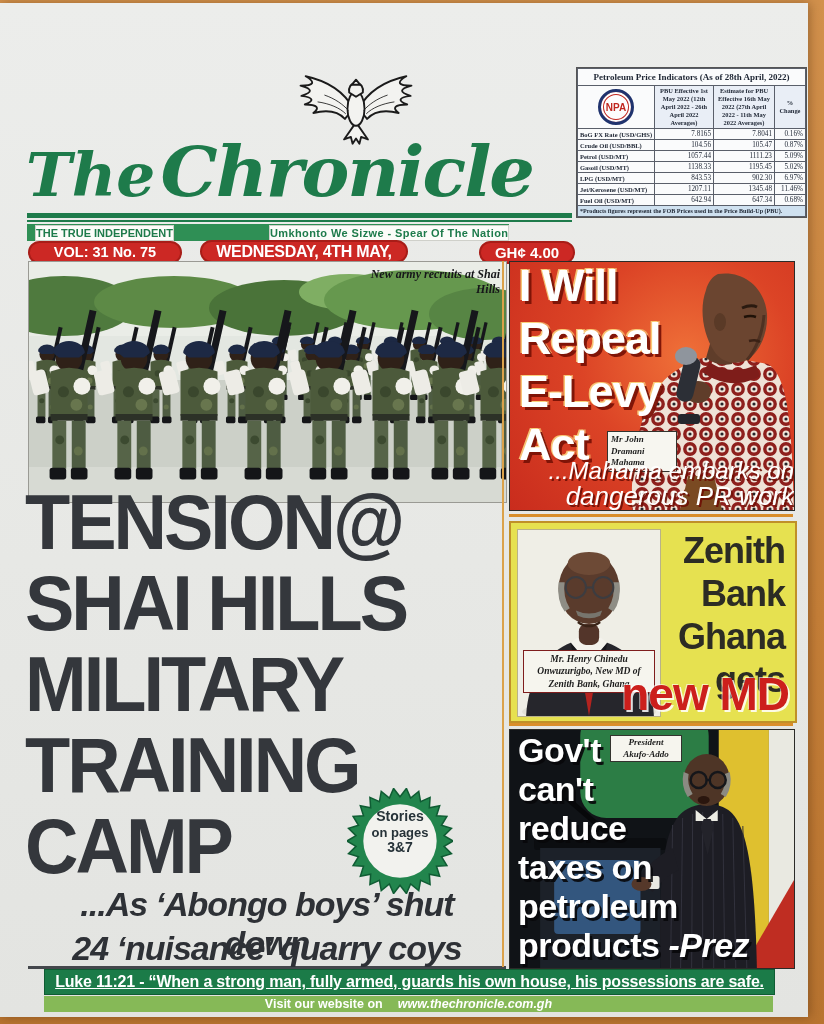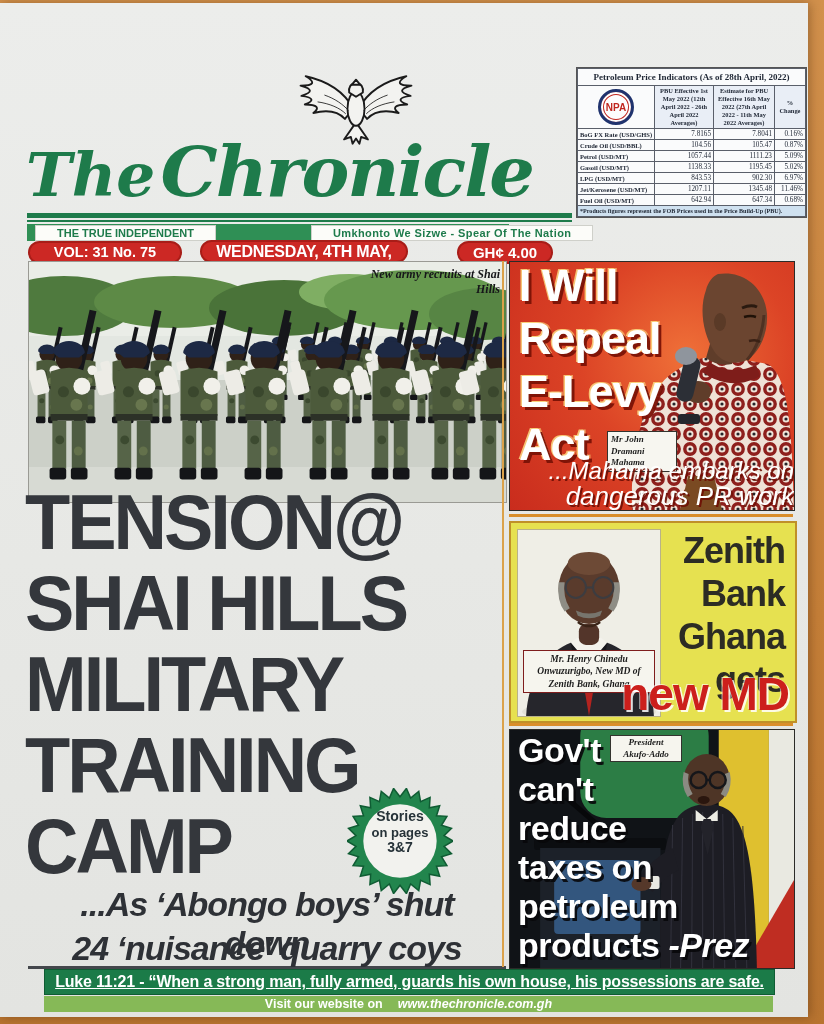--- a/index.html
+++ b/index.html
@@ -20,28 +20,28 @@
   .title{left:26px;top:128px;width:545px;height:82px;white-space:nowrap;
     font-family:"DejaVu Serif", serif;font-style:italic;color:#1e7b4b;
     transform:scaleX(1.04);transform-origin:left;}
   .title .the{font-size:59px;font-weight:700;}
   .title .chron{font-size:69px;font-weight:900;letter-spacing:-2px;}
   .rule-thick{left:27px;top:210px;width:545px;height:5px;background:#1e7b4b;}
   .rule-thin{left:27px;top:217px;width:545px;height:2px;background:#1e7b4b;}
   .greenbar{left:27px;top:221px;width:482px;height:17px;background:#2f8f55;
     display:flex;align-items:center;}
   .tagbox{background:#fcfcf9;border:1px solid #cfd0ca;color:#1e7b4b;
-    font-weight:bold;font-size:11px;padding:0 21px;line-height:14px;height:14px;white-space:nowrap;}
+    font-weight:bold;font-size:11px;padding:0 0;line-height:14px;height:14px;white-space:nowrap;}
   .tagbox.left{margin-left:8px;}
   .tagbox.right{margin-left:95px;letter-spacing:.4px;}
   .pill{position:absolute;background:#cc2824;border:2px solid #a81d18;border-radius:999px;
     color:#fff;font-weight:bold;text-align:center;height:19px;}
   .pill.vol{left:28px;top:238px;width:150px;font-size:14.5px;line-height:19px;}
   .pill.date{left:200px;top:237px;width:204px;font-size:16px;line-height:19px;letter-spacing:-.3px;}
-  .pill.price{left:457px;top:238px;width:92px;font-size:15px;line-height:19px;}
+  .pill.price{left:479px;top:238px;width:92px;font-size:15px;line-height:19px;}
 
   
   .ptable-wrap{left:576px;top:64px;width:229px;background:#fafbfc;border:1px solid #555;
     font-family:"Liberation Serif", serif;color:#1d2533;}
   table.ptable{border-collapse:collapse;width:100%;}
   .ptable td,.ptable th{border:1px solid #5a5f6a;padding:1px 2px;}
   .ptable .ttl{font-size:9px;font-weight:bold;text-align:center;padding:3px 2px;}
   .ptable .hdr{font-size:6.4px;font-weight:bold;text-align:center;background:#e9eef6;line-height:1.25;}
   .ptable .lbl{font-size:6.5px;font-weight:bold;white-space:nowrap;}
   .ptable .num{font-size:7.2px;text-align:right;}

